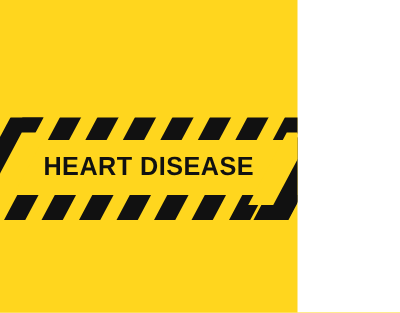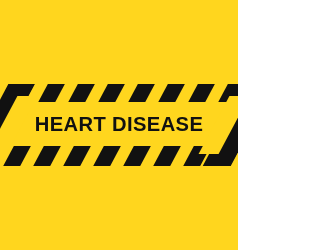--- a/index.html
+++ b/index.html
@@ -18,21 +18,21 @@
     width: 238px;
     height: 250px;
     background: #FFD61E;
     overflow: hidden;
   }
 
   
   #tape {
     position: absolute;
     left: 0;
-    top: 84px;
+    top: 94px;
     width: 284px;
     height: 82px;
     overflow: hidden;
   }
 
   
   .stripe-row {
     position: absolute;
     left: 0;
     width: 238px;

